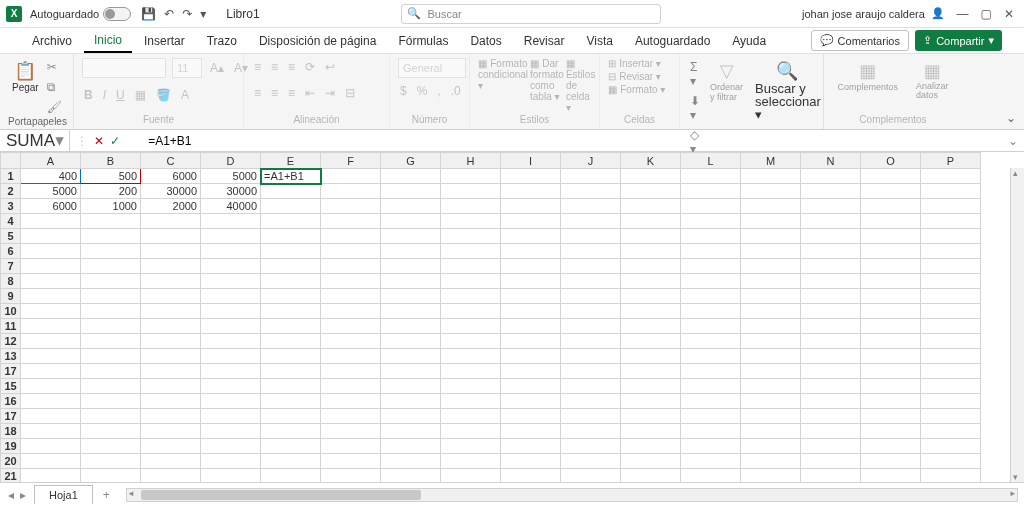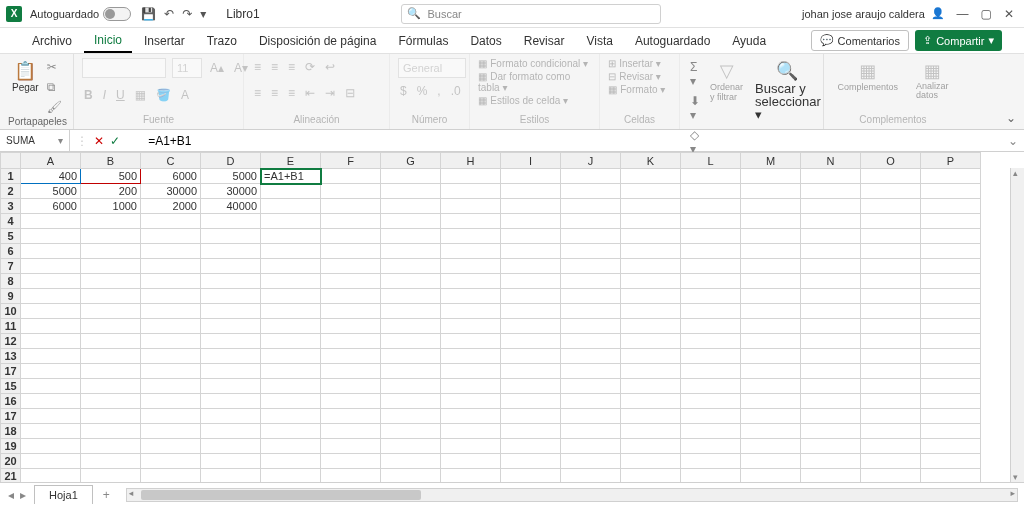--- a/index.html
+++ b/index.html
@@ -36,21 +36,21 @@
 .rib-btn-big { display: flex; flex-direction: column; align-items: center; padding: 2px 4px; font-size: 10px; cursor: pointer; }
 .rib-icon { font-size: 18px; color: #888; }
 .rib-icon-sm { font-size: 12px; color: #888; cursor: pointer; padding: 2px; }
 .disabled { opacity: 0.45; }
 .font-sel { border: 1px solid #ccc; background: #fff; height: 20px; font-size: 11px; padding: 0 4px; display: flex; align-items: center; color: #aaa; }
 .mini-row { display: flex; gap: 6px; align-items: center; margin-bottom: 4px; }
 .ribbon-collapse { position: absolute; right: 8px; bottom: 4px; cursor: pointer; color: #666; }
 
 
 .formula-bar { height: 22px; border-bottom: 1px solid #d0d0d0; display: flex; align-items: center; }
-.name-box { width: 70px; border-right: 1px solid #d0d0d0; height: 100%; display: flex; align-items: center; padding: 0 6px; font-size: 10px; }
+.name-box { width: 70px; border-right: 1px solid #d0d0d0; height: 100%; display: flex; align-items: center; padding: 0 6px; font-size: 17px; }
 .name-box .dd { margin-left: auto; color: #888; }
 .fx-btns { display: flex; align-items: center; gap: 6px; padding: 0 6px; }
 .fx-btn { cursor: pointer; font-size: 12px; }
 .fx-cancel { color: #c00; }
 .fx-ok { color: #107c41; }
 .fx-label { font-family: "Times New Roman", serif; margin-top: 40px; }
 .formula-input { flex: 1; padding: 0 6px; font-size: 12px; outline: none; border: none; height: 100%; }
 .formula-expand { padding: 0 6px; color: #888; cursor: pointer; }
 
 
@@ -203,21 +203,21 @@
         <span class="rib-icon-sm">$</span>
         <span class="rib-icon-sm">%</span>
         <span class="rib-icon-sm">,</span>
         <span class="rib-icon-sm">.0</span>
       </div>
     </div>
     <div class="rib-label">Número</div>
   </div>
 
   <div class="rib-group disabled" style="width:130px">
-    <div class="rib-main" style="flex-direction:column;gap:2px;font-size:10px;color:#666">
+    <div class="rib-main" style="flex-direction:row;gap:2px;font-size:10px;color:#666">
       <div>▦ <span>Formato condicional</span> ▾</div>
       <div>▦ <span>Dar formato como tabla</span> ▾</div>
       <div>▦ <span>Estilos de celda</span> ▾</div>
     </div>
     <div class="rib-label">Estilos</div>
   </div>
 
   <div class="rib-group disabled" style="width:80px">
     <div class="rib-main" style="flex-direction:column;gap:2px;font-size:10px;color:#666">
       <div>⊞ <span>Insertar</span> ▾</div>

